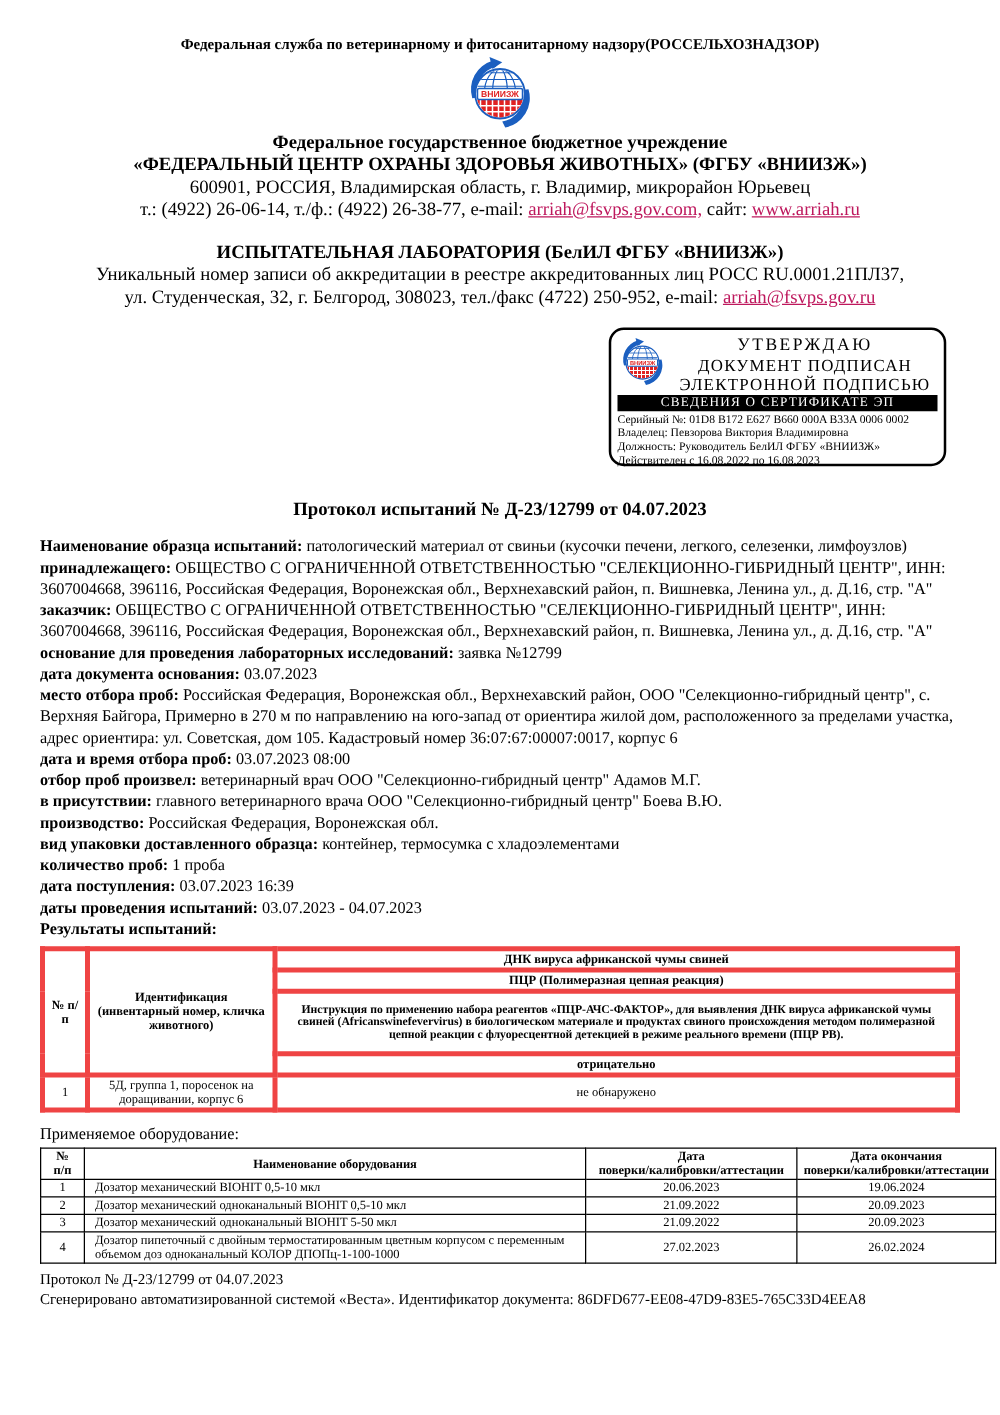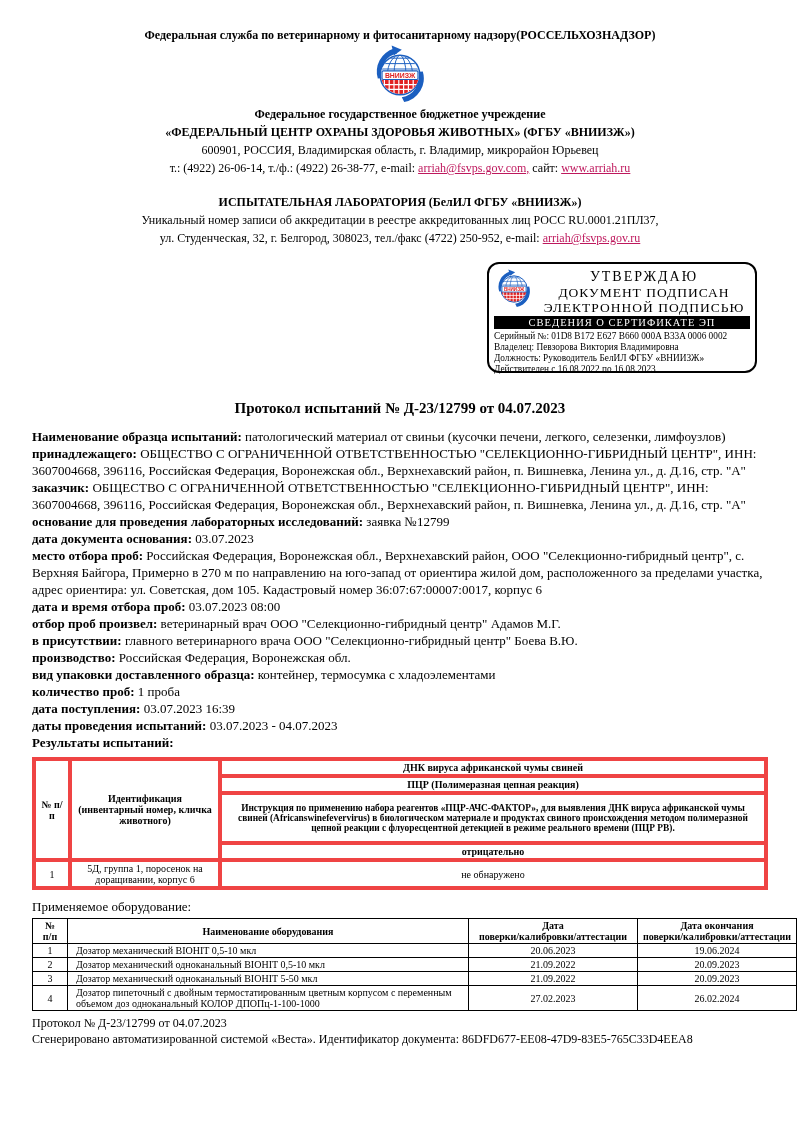--- a/index.html
+++ b/index.html
@@ -9,31 +9,31 @@
     background:#ffffff;
     font-family:"Liberation Serif",serif;
     color:#000;
     box-sizing:border-box;
     padding-top:28px;
     overflow:hidden;
   }
   .center{text-align:center;}
   .agency-line{font-weight:bold;font-size:12px;line-height:15px;}
   .logo-wrap{margin-top:2px;height:60px;display:flex;justify-content:center;align-items:center;}
-  .hline{font-size:12px;line-height:18px;}
+  .hline{font-size:15px;line-height:18px;}
   .bold{font-weight:bold;}
   a.doc-link{color:#be185d;text-decoration:underline;cursor:pointer;}
   .lab-block{margin-top:16px;}
   
   .stamp{
     position:absolute;left:487px;top:262px;width:270px;height:111px;
     border:2px solid #000;border-radius:12px;box-sizing:border-box;
     padding:4px 5px 2px 5px;background:#fff;
   }
-  .stamp-top{display:flex;align-items:flex-start;}
+  .stamp-top{display:flex;align-items:flex-end;}
   .stamp-logo{flex:0 0 44px;padding-top:1px;}
   .stamp-head{flex:1;text-align:center;}
   .stamp-approve{font-size:14px;line-height:17px;letter-spacing:2px;}
   .stamp-signed{font-size:13.5px;line-height:15px;letter-spacing:1px;}
   .stamp-bar{
     background:#000;color:#fff;text-align:center;
     font-size:10.5px;line-height:13px;letter-spacing:1px;margin-top:1px;
   }
   .stamp-lines{margin-top:2px;}
   .stamp-line{font-size:9.3px;line-height:11px;white-space:nowrap;}

